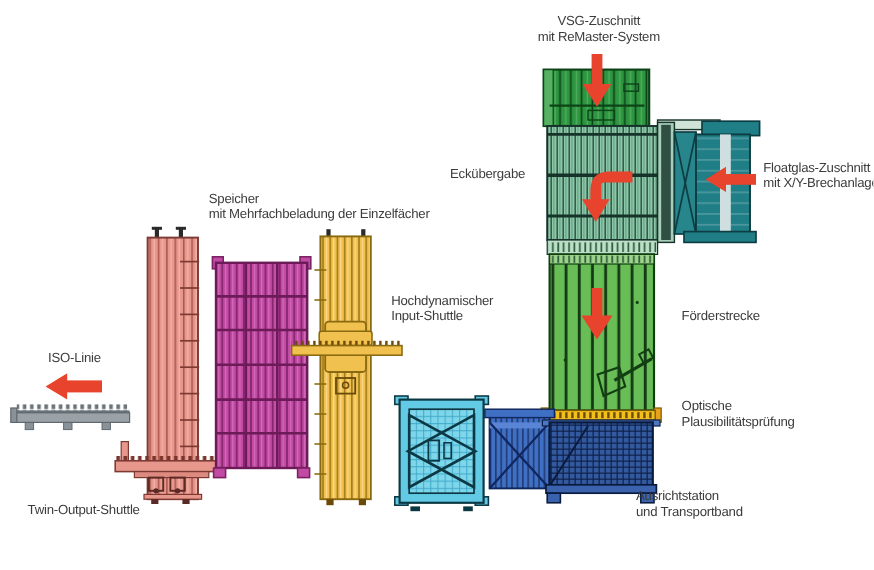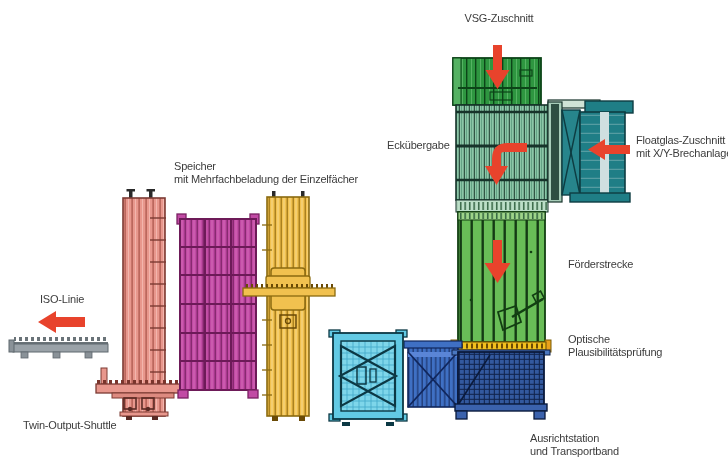--- a/index.html
+++ b/index.html
@@ -263,53 +263,58 @@
     </g>
     <g>
       <rect x="55" y="317" width="30" height="10"></rect>
       <polygon points="56,311 56,333 38,322"></polygon>
     </g>
   </g>
 </svg>
 
 <div class="lbl center" style="left:499px;top:12px;">
   <div>VSG-Zuschnitt</div>
-</div>
-
-<div class="lbl" style="left:387px;top:139px;">
+  <div>mit ReMaster-System</div>
+</div>
+
+<div class="lbl" style="left:375px;top:139px;">
   <div>Eckübergabe</div>
 </div>
 
 <div class="lbl" style="left:636px;top:134px;">
   <div>Floatglas-Zuschnitt</div>
   <div>mit X/Y-Brechanlage</div>
 </div>
 
 <div class="lbl" style="left:568px;top:258px;">
   <div>Förderstrecke</div>
 </div>
 
 <div class="lbl" style="left:568px;top:333px;">
   <div>Optische</div>
   <div>Plausibilitätsprüfung</div>
 </div>
 
-<div class="lbl" style="left:530px;top:432px;">
+<div class="lbl" style="left:530px;top:408px;">
   <div>Ausrichtstation</div>
   <div>und Transportband</div>
 </div>
 
 <div class="lbl" style="left:355px;top:432px;">
 </div>
 
 <div class="lbl" style="left:174px;top:160px;">
   <div>Speicher</div>
   <div>mit Mehrfachbeladung der Einzelfächer</div>
 </div>
 
+<div class="lbl" style="left:326px;top:245px;">
+  <div>Hochdynamischer</div>
+  <div>Input-Shuttle</div>
+</div>
 
 <div class="lbl" style="left:40px;top:293px;">
   <div>ISO-Linie</div>
 </div>
 
 <div class="lbl" style="left:23px;top:419px;">
   <div>Twin-Output-Shuttle</div>
 </div>
 
 </div>

